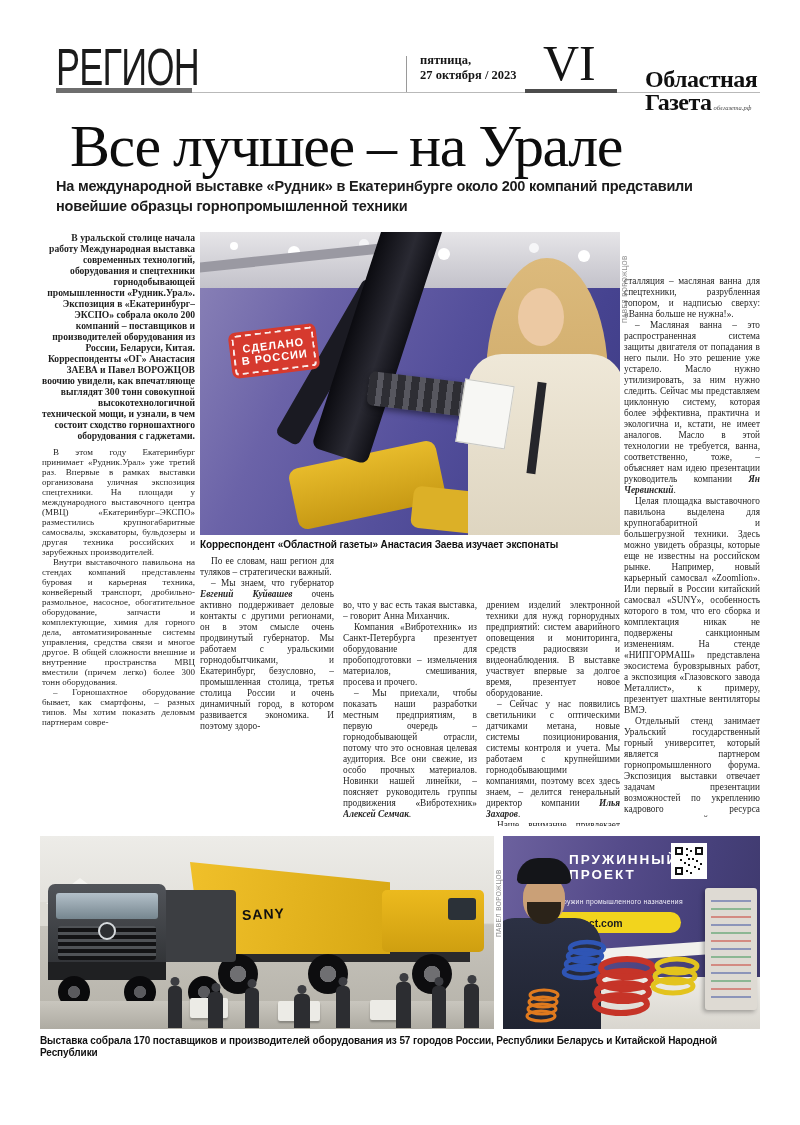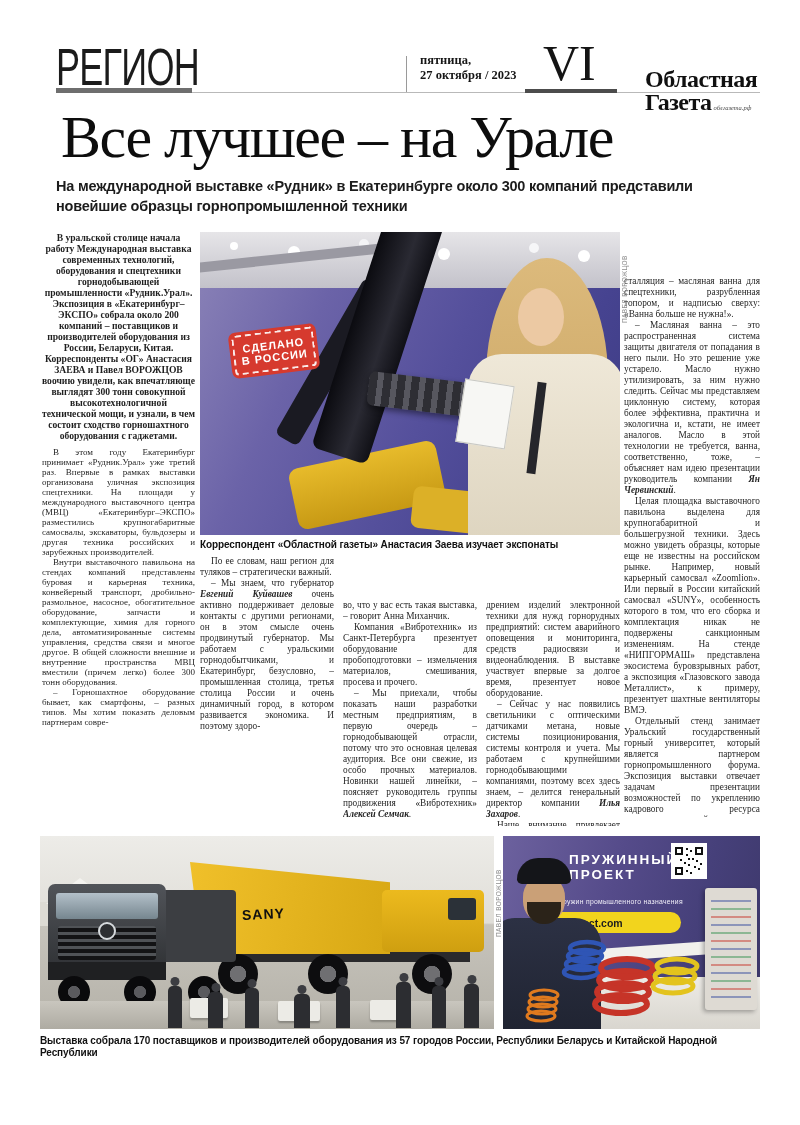--- a/index.html
+++ b/index.html
@@ -17,31 +17,31 @@
   .dateline{position:absolute;left:420px;top:53px;font-family:"Liberation Serif",serif;
         font-weight:bold;font-size:12.5px;line-height:15px;color:#161616;}
   .page-number{position:absolute;left:543px;top:38px;font-family:"Liberation Serif",serif;
         font-size:50px;line-height:1;color:#141414;}
   .masthead{position:absolute;left:645px;top:44px;width:118px;font-family:"Liberation Serif",serif;
         font-weight:bold;font-size:24px;line-height:23px;color:#101010;letter-spacing:-0.5px;margin-top:24px;}
   .masthead .site{font-weight:normal;font-style:italic;font-size:6.5px;letter-spacing:0;
         color:#4a4a4a;margin-left:2px;}
 
   
-  .headline{position:absolute;left:54px;top:96px;width:720px;margin:7px;font-weight:400;
+  .headline{position:absolute;left:54px;top:96px;width:720px;margin:16px;font-weight:400;
         font-family:"Liberation Serif",serif;font-size:60px;letter-spacing:-1.5px;color:#0d0d0d;}
   .subhead{position:absolute;left:56px;top:176px;width:700px;margin:0;
         font-family:"Liberation Sans",sans-serif;font-weight:bold;font-size:14.5px;
         line-height:20px;color:#1c1c1c;letter-spacing:-0.2px;}
 
   
   .article-col{position:absolute;text-align:justify;color:#262626;}
   .article-col p{margin:0;text-indent:11px;}
   .article-col p.cont{text-indent:0;margin-top:44px;}
-  .article-col p.lead{font-weight:bold;text-align:center;text-indent:0;font-size:9.6px;
+  .article-col p.lead{font-weight:bold;text-align:right;text-indent:0;font-size:9.6px;
         line-height:11px;color:#1f1f1f;margin-bottom:6px;}
   #col1{left:42px;top:232px;width:153px;height:594px;font-size:9px;line-height:10px;overflow:hidden;}
   .mid-col{top:556px;width:134px;height:270px;font-size:9.3px;line-height:11px;overflow:hidden;}
   #col2{left:200px;}  #col3{left:343px;}  #col4{left:486px;}
   #col5{left:624px;top:232px;width:136px;max-height:586px;font-size:9.3px;line-height:11px;overflow:hidden;}
   .bi{font-weight:bold;font-style:italic;}
 
   
   .photo-caption{position:absolute;font-family:"Liberation Sans",sans-serif;font-weight:bold;
         font-size:10px;line-height:12px;color:#121212;letter-spacing:-0.1px;}
@@ -178,21 +178,21 @@
     <div>пятница,</div>
     <div>27 октября / 2023</div>
   </div>
   <div class="page-number">VI</div>
   <div class="masthead">
     <div>Областная</div>
     <div><span>Газета</span><span class="site">облгазета.рф</span></div>
   </div>
 
   <h1 class="headline">Все лучшее – на Урале</h1>
-  <p class="subhead">На международной выставке «Рудник» в Екатеринбурге около 300 компаний представили новейшие образцы горнопромышленной техники</p>
+  <p class="subhead">На международной выставке «Рудник» в Екатеринбурге около 200 компаний представили новейшие образцы горнопромышленной техники</p>
 
   <div id="col1" class="article-col">
       <p class="lead"><span>В уральской столице начала работу Международная выставка современных технологий, оборудования и спецтехники горнодобывающей промышленности «Рудник.Урал». Экспозиция в «Екатеринбург–ЭКСПО» собрала около 200 компаний – поставщиков и производителей оборудования из России, Беларуси, Китая. Корреспонденты «ОГ» Анастасия ЗАЕВА и Павел ВОРОЖЦОВ воочию увидели, как впечатляюще выглядят 300 тонн совокупной высокотехнологичной технической мощи, и узнали, в чем состоит сходство горношахтного оборудования с гаджетами.</span></p>
       <p><span>В этом году Екатеринбург принимает «Рудник.Урал» уже третий раз. Впервые в рамках выставки организована уличная экспозиция спецтехники. На площади у международного выставочного центра (МВЦ) «Екатеринбург–ЭКСПО» разместились крупногабаритные самосвалы, экскаваторы, бульдозеры и другая техника российских и зарубежных производителей.</span></p>
       <p><span>Внутри выставочного павильона на стендах компаний представлены буровая и карьерная техника, конвейерный транспорт, дробильно-размольное, насосное, обогатительное оборудование, запчасти и комплектующие, химия для горного дела, автоматизированные системы управления, средства связи и многое другое. В общей сложности внешние и внутренние пространства МВЦ вместили (причем легко) более 300 тонн оборудования.</span></p>
       <p><span>– Горношахтное оборудование бывает, как смартфоны, – разных типов. Мы хотим показать деловым партнерам совре-</span></p>
     </div>
   <div id="col2" class="article-col mid-col">
       <p><span>По ее словам, наш регион для туляков – стратегически важный.</span></p>
       <p><span>– Мы знаем, что губернатор </span><span class="bi">Евгений Куйвашев</span><span> очень активно поддерживает деловые контакты с другими регионами, он в этом смысле очень продвинутый губернатор. Мы работаем с уральскими горнодобытчиками, и Екатеринбург, безусловно, – промышленная столица, третья столица России и очень динамичный город, в котором развивается экономика. И поэтому здоро-</span></p>

